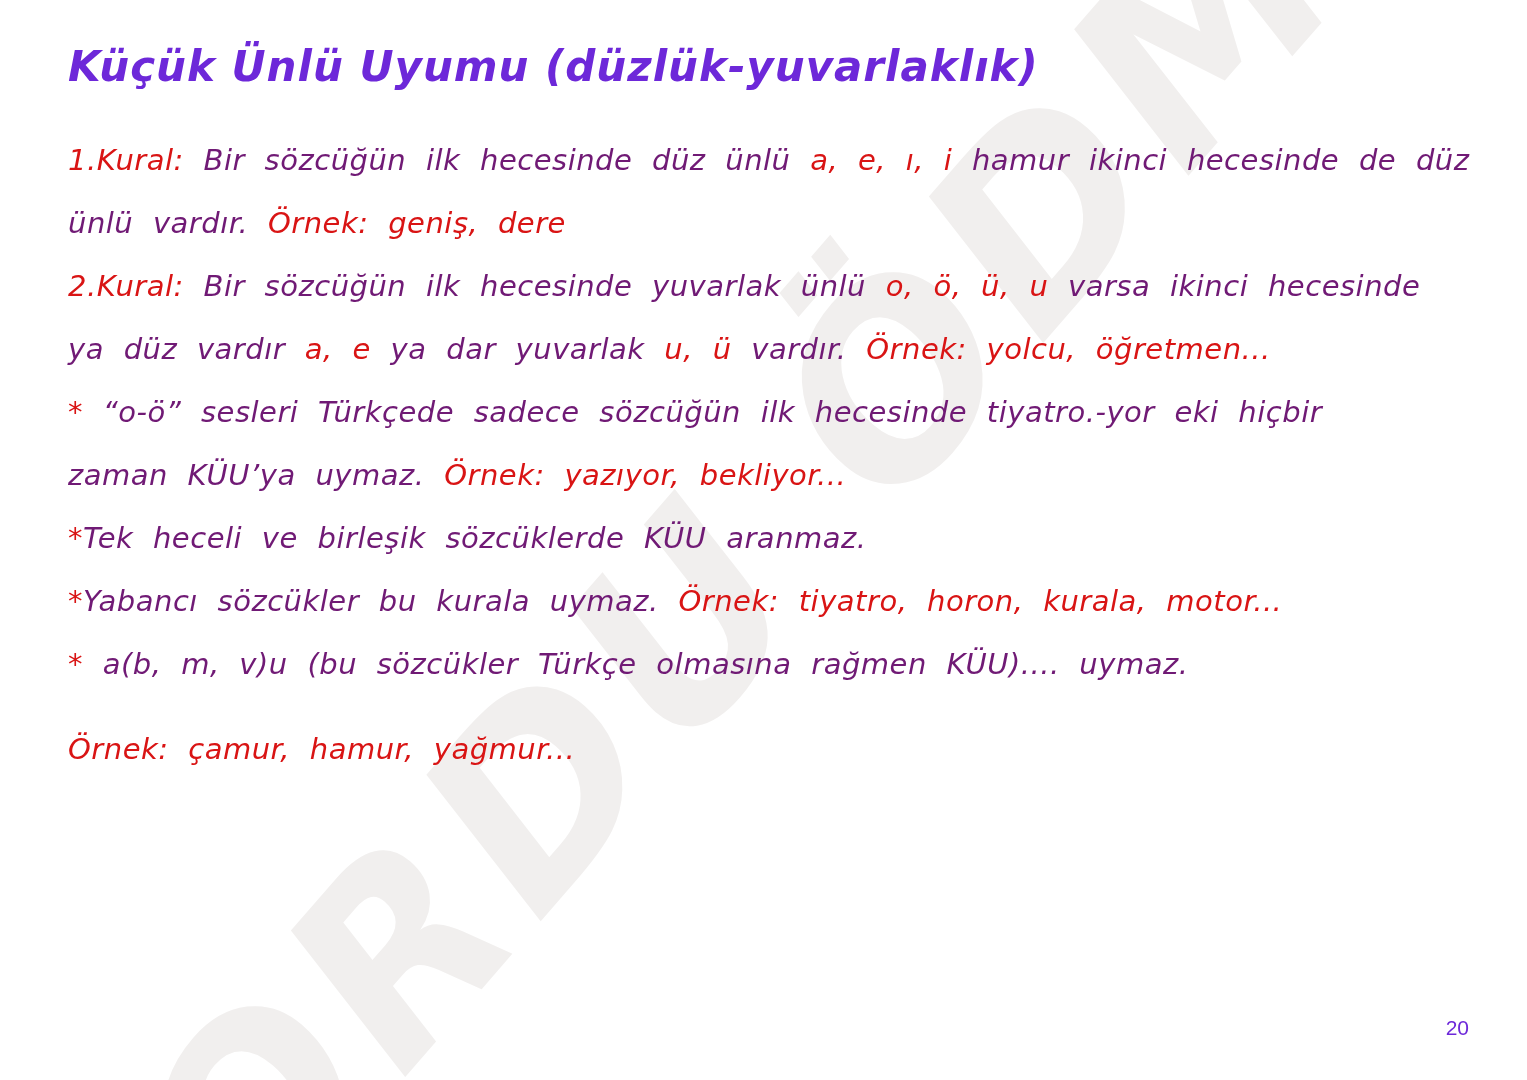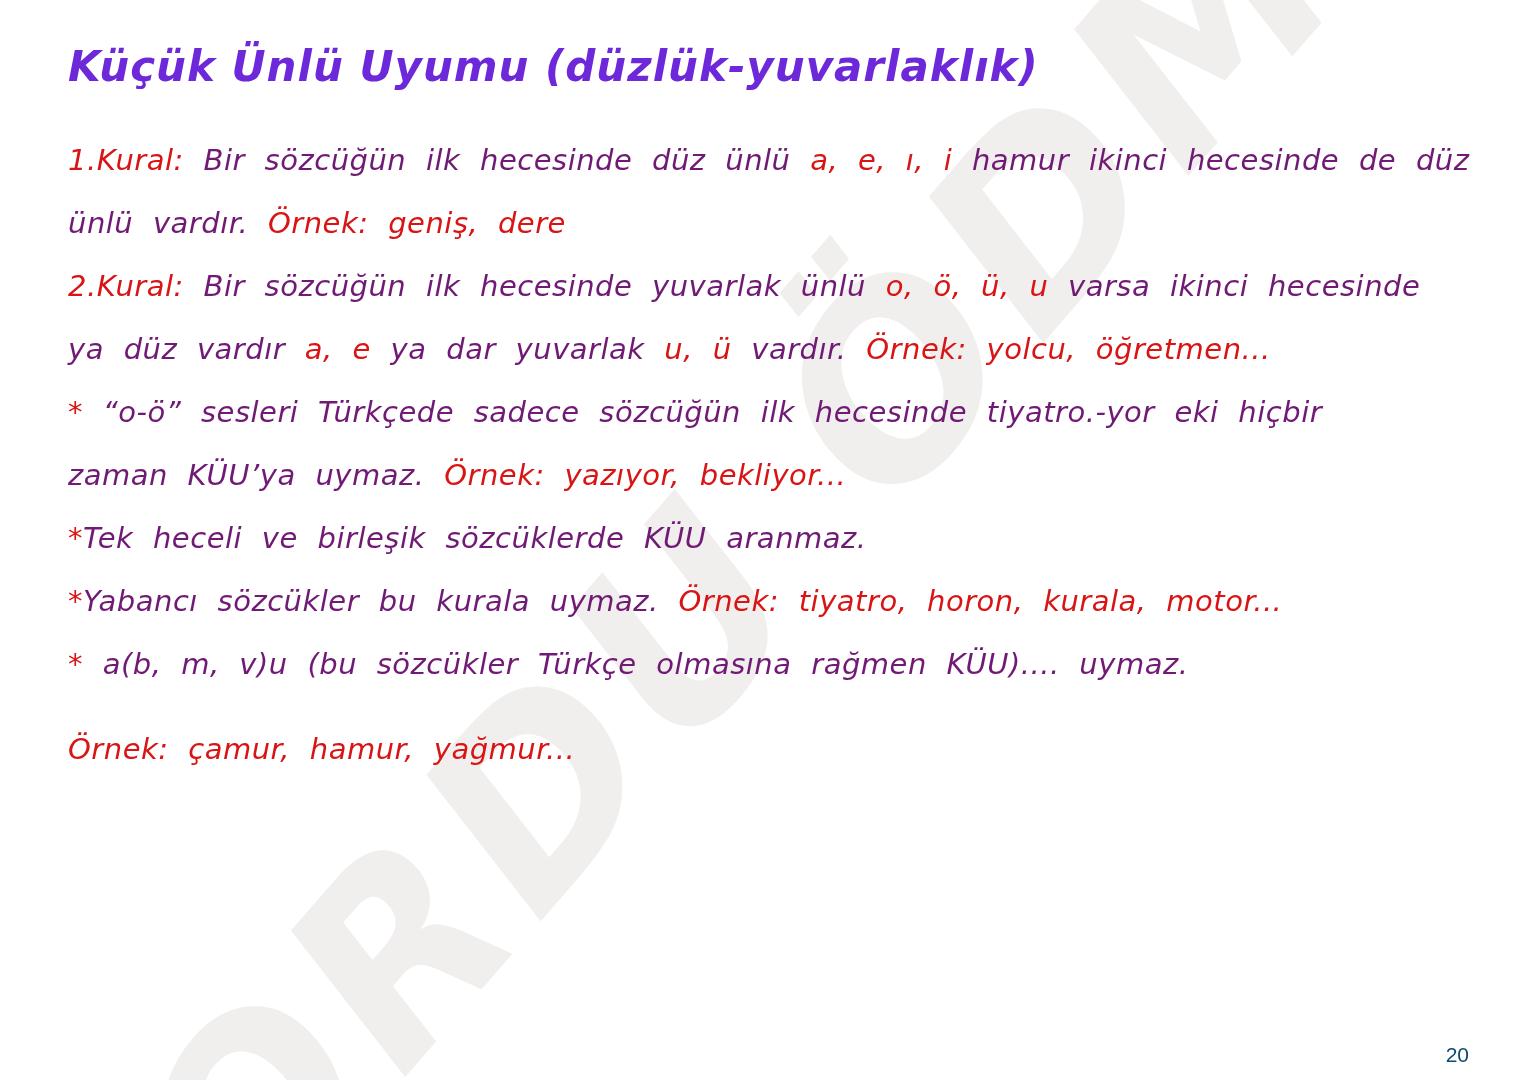--- a/index.html
+++ b/index.html
@@ -55,24 +55,24 @@
     word-spacing: 10px;
     letter-spacing: 0.5px;
   }
   .line { white-space: nowrap; }
   .line.gap { margin-top: 22px; }
   .red { color: #d91414; margin-top: 32px; }
   .black { color: #701a75; text-align: right; }
   .page-number {
     position: absolute;
     right: 58px;
-    bottom: 13px;
+    bottom: 40px;
     font-family: "Liberation Sans", sans-serif;
     font-size: 21px;
-    color: #0c4a6e;
+    color: #6d28d9;
     z-index: 1;
   }
 </style>
 </head>
 <body>
 
 <div class="slide">
   <div class="watermark">ORDU ÖDM</div>
 
   <div class="content">

